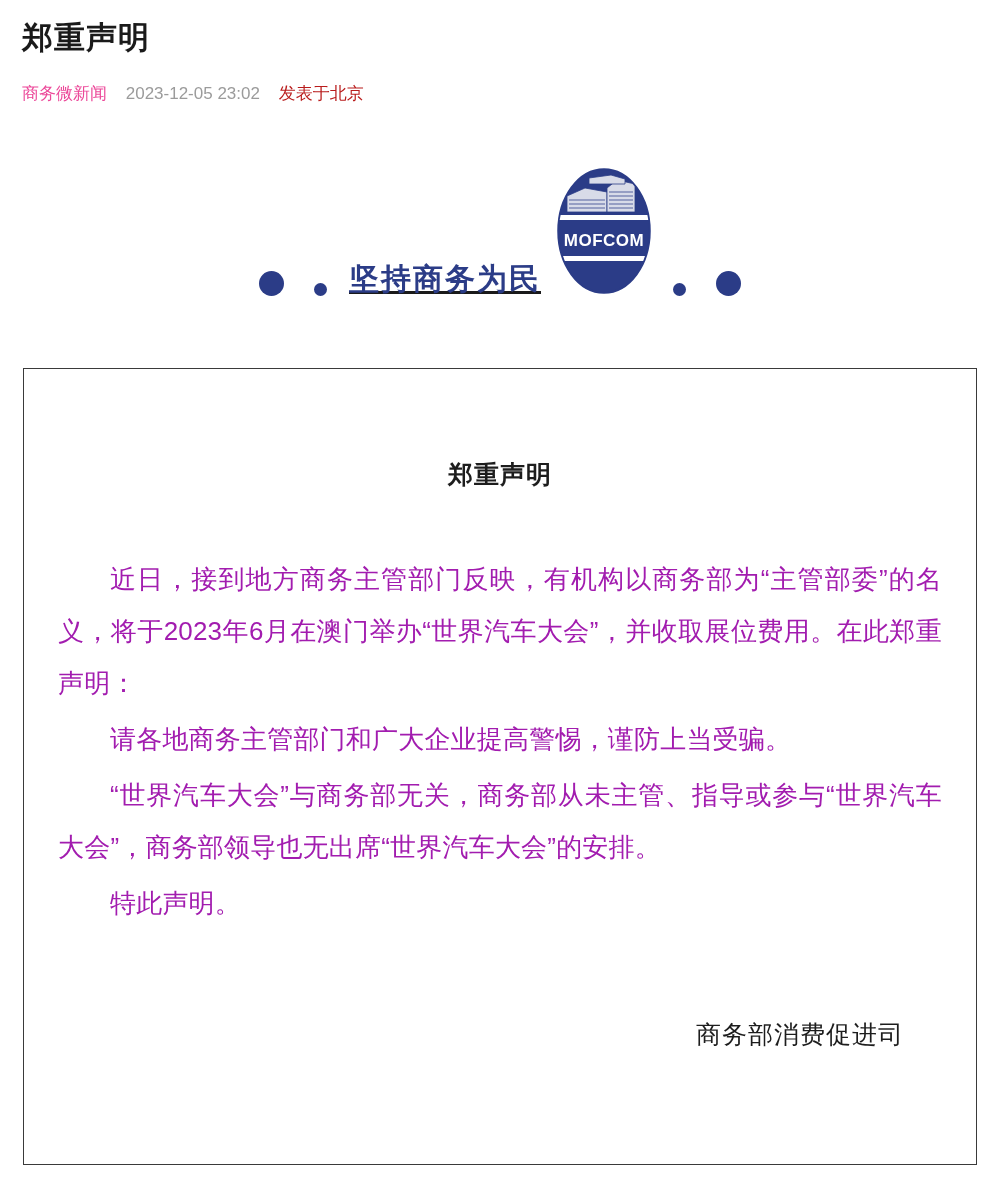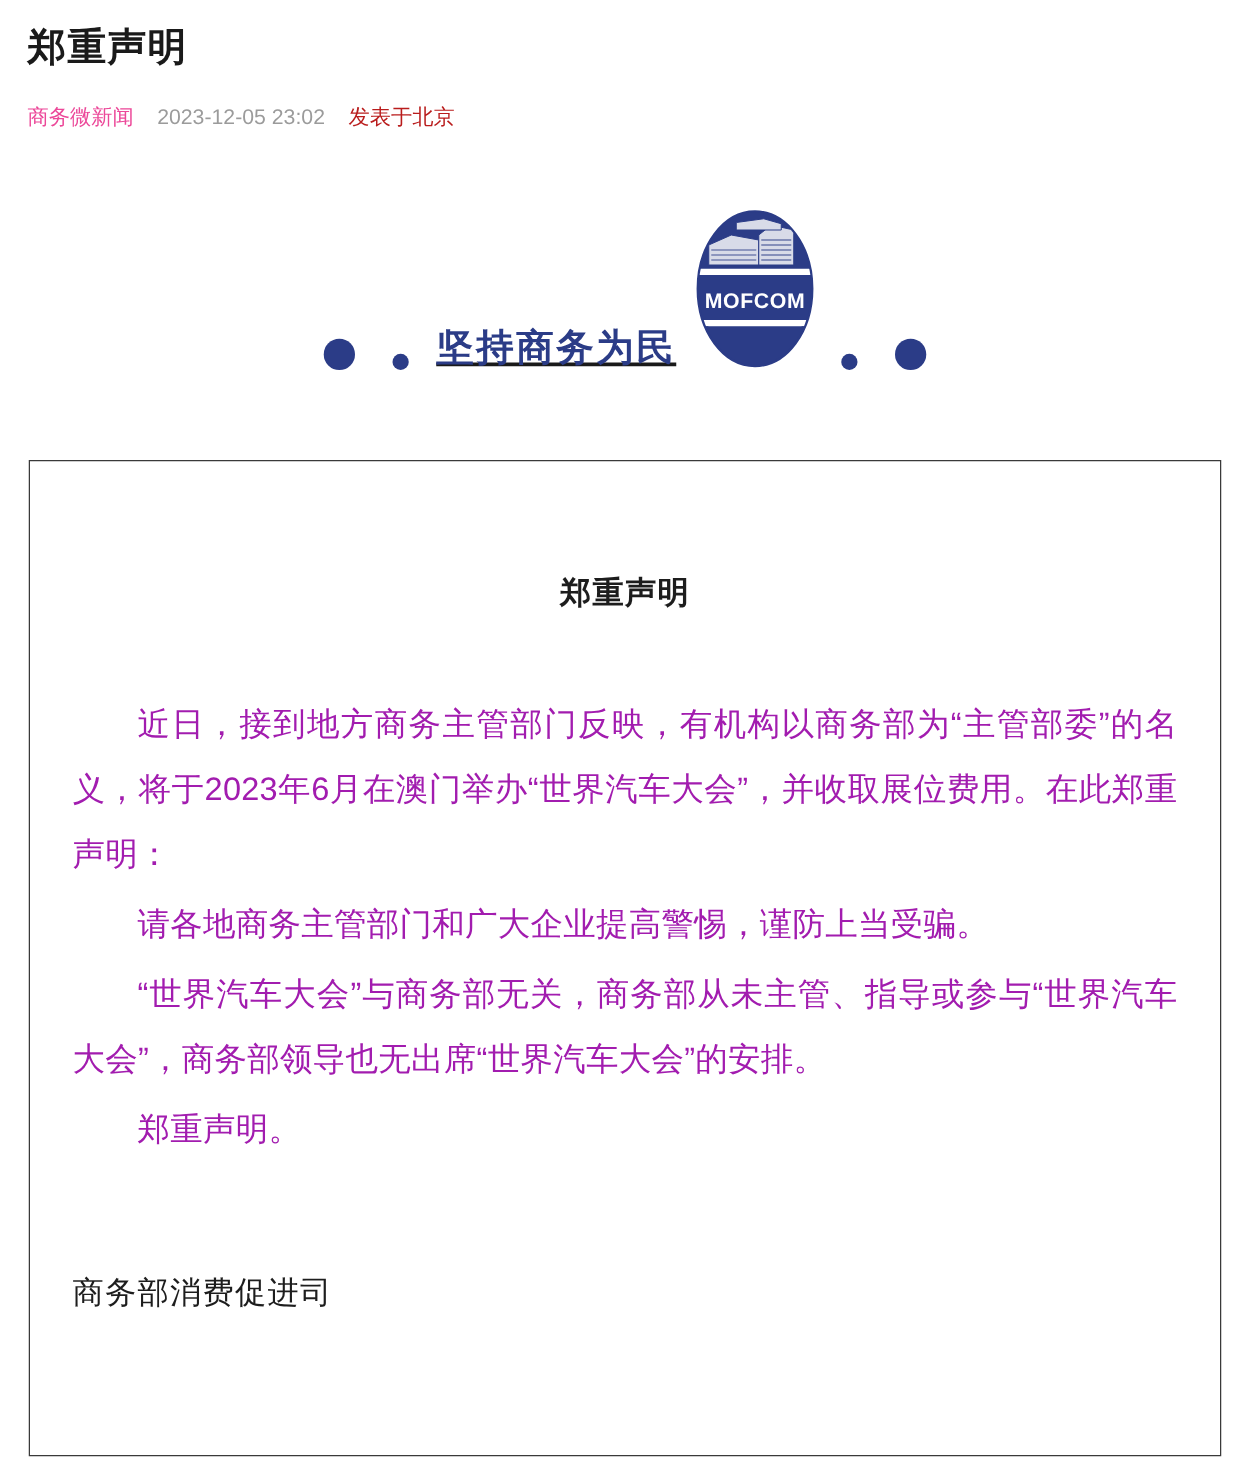--- a/index.html
+++ b/index.html
@@ -113,20 +113,21 @@
     font-size: 26px;
     line-height: 52px;
     color: #a21caf;
     text-indent: 2em;
     text-align: justify;
     margin: 0 0 4px 0;
     letter-spacing: 0.2px;
   }
   .doc-sign {
     margin-top: 78px;
+    text-align: right;
     padding-right: 38px;
   }
   .sign-line {
     font-size: 25px;
     line-height: 54px;
     color: #1d1d1d;
     letter-spacing: 1px;
   }
 </style>
 </head>
@@ -201,21 +202,21 @@
 
 <div class="doc-box">
   <div class="doc-inner">
 
     <div class="doc-title">郑重声明</div>
 
     <div class="doc-body">
       <p class="doc-p">近日，接到地方商务主管部门反映，有机构以商务部为“主管部委”的名义，将于2023年6月在澳门举办“世界汽车大会”，并收取展位费用。在此郑重声明：</p>
       <p class="doc-p">请各地商务主管部门和广大企业提高警惕，谨防上当受骗。</p>
       <p class="doc-p">“世界汽车大会”与商务部无关，商务部从未主管、指导或参与“世界汽车大会”，商务部领导也无出席“世界汽车大会”的安排。</p>
-      <p class="doc-p">郑重声明。</p>
+      <p class="doc-p">特此声明。</p>
     </div>
 
     <div class="doc-sign">
       <div class="sign-line">商务部消费促进司</div>
     </div>
 
   </div>
 </div>
 
 </body></html>

